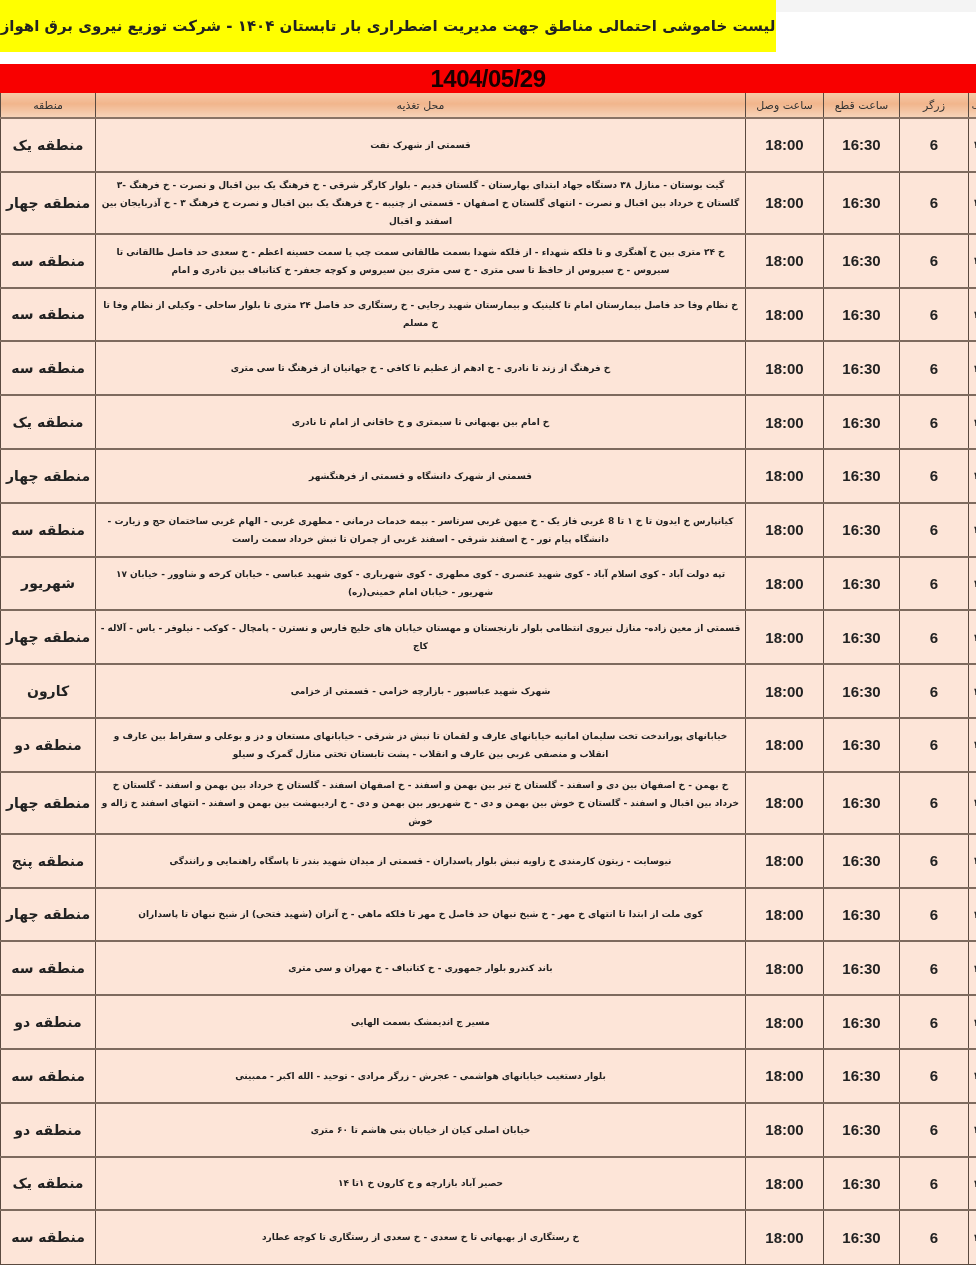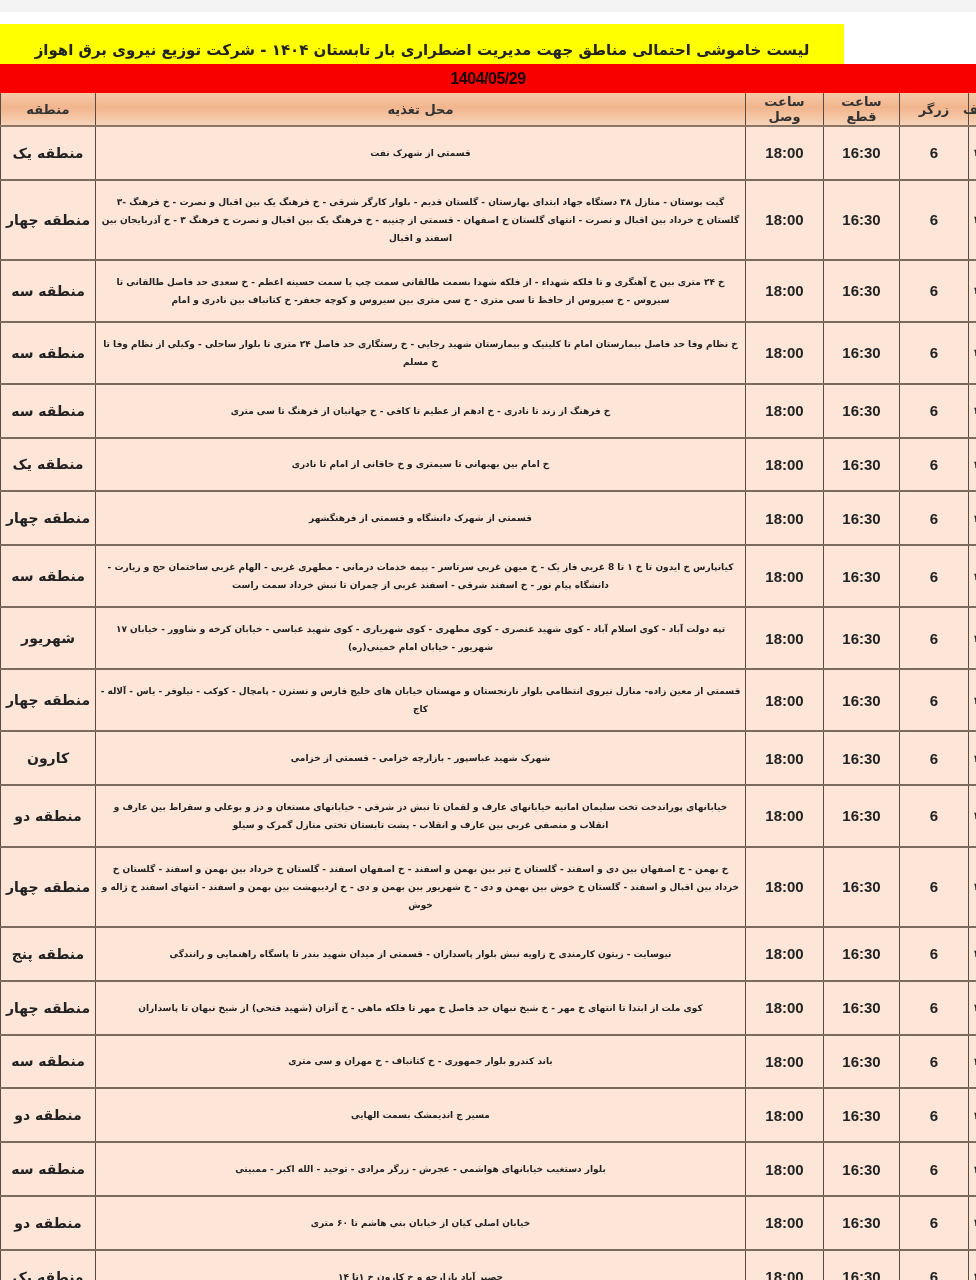--- a/index.html
+++ b/index.html
@@ -2,56 +2,56 @@
 <html><head>
 <meta charset="utf-8">
 <style>
   html, body { margin: 0; padding: 0; }
   body {
     width: 976px; height: 1280px; background: #ffffff;
     font-family: "DejaVu Sans", sans-serif; overflow: hidden; position: relative;
   }
   .top-strip { height: 12px; background: #f4f4f4; }
   .title-bar {
-    position: absolute; left: 0; top: 24px; width: 844px; height: 52px;
+    position: absolute; left: 0; top: 0; width: 776px; height: 52px;
     background: #ffff00; display: flex; align-items: center; justify-content: center;
     direction: rtl;
   }
   .title-bar span { font-size: 15px; font-weight: bold; color: #222; }
   .date-bar {
     position: absolute; left: 0; top: 64px; width: 976px; height: 29px;
     background: #f80000; display: flex; align-items: center; justify-content: center;
   }
   .date-bar span {
-    font-family: "Liberation Sans", sans-serif; font-weight: bold; font-size: 16px;
+    font-family: "Liberation Sans", sans-serif; font-weight: bold; font-size: 24px;
     color: #1a0000; letter-spacing: -0.5px;
   }
   table.sched {
     position: absolute; left: 0; top: 93px; width: 976px;
     border-collapse: collapse; table-layout: fixed; direction: rtl;
   }
   table.sched th {
-    height: 22px; font-size: 13px; font-weight: bold; color: #333;
+    height: 22px; font-size: 11px; font-weight: normal; color: #333;
     background: linear-gradient(to bottom, #f6c9a8 0%, #f1b58c 45%, #f7d3b8 100%);
     border-left: 1px solid #5a4a40; border-bottom: 2px solid #8a7466;
   }
   table.sched td {
     background: #fde5d8; border: 1px solid #5a4a40;
     border-top: 2px solid #7d6a5e; text-align: center; vertical-align: middle;
     color: #222;
   }
   .c-row { width: 30px; }
   .c-block { width: 69px; }
   .c-cut { width: 76px; }
   .c-con { width: 78px; }
   .c-loc { width: 650px; }
   .c-reg { width: 95px; }
   td.rownum { font-size: 10px; font-weight: bold; text-align: right; padding-right: 4px; }
   td.block, td.time { font-family: "Liberation Sans", sans-serif; font-weight: bold; font-size: 15px; }
-  td.loc { font-size: 9px; font-weight: bold; line-height: 18px; padding: 12px 4px; }
+  td.loc { font-size: 9px; font-weight: bold; line-height: 18px; padding: 3px 4px; }
   td.region { font-size: 14px; font-weight: bold; }
   tr.row { height: 53.8px; }
 </style>
 </head>
 <body>
 
 <div class="top-strip"></div>
 
 <div class="title-bar">
   <span>لیست خاموشی احتمالی مناطق جهت مدیریت اضطراری بار تابستان ۱۴۰۴ - شرکت توزیع نیروی برق اهواز</span>

